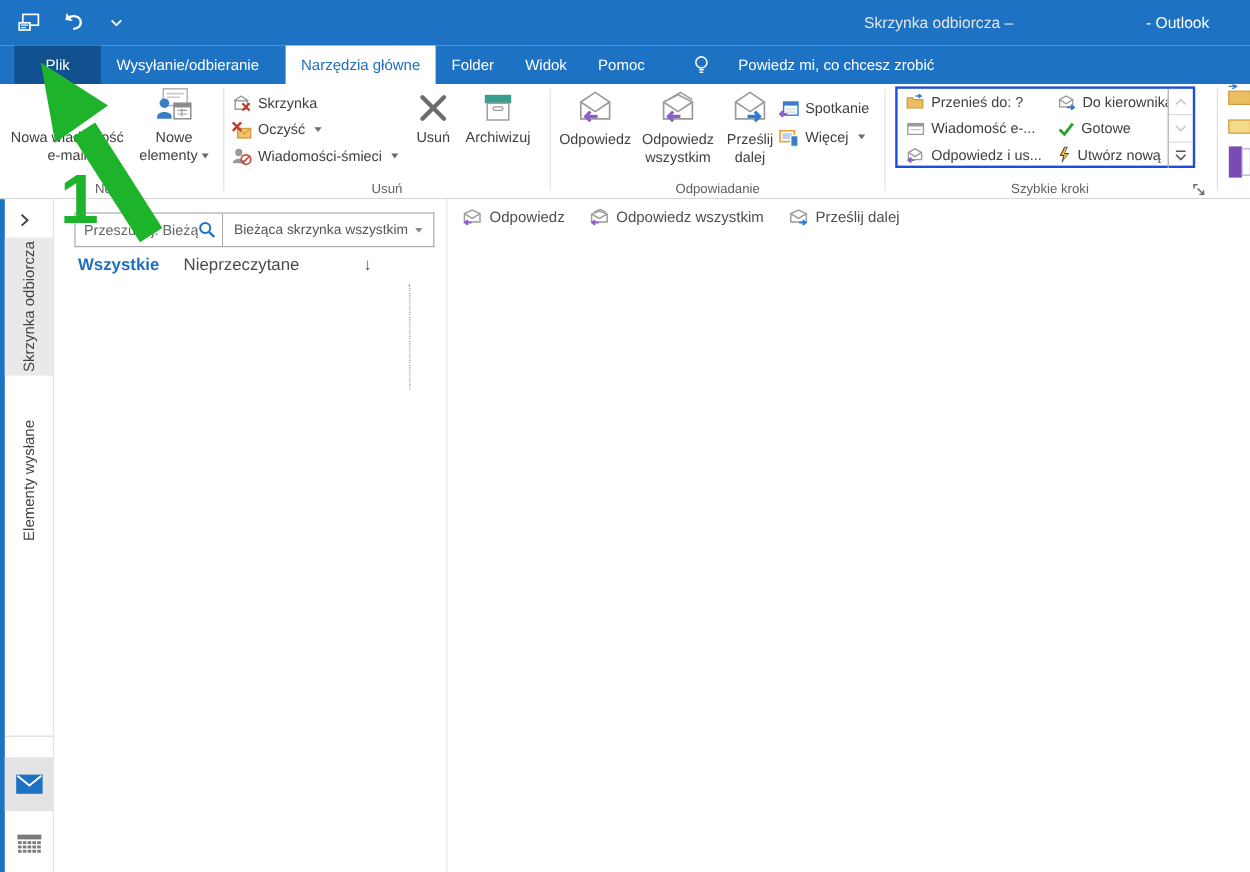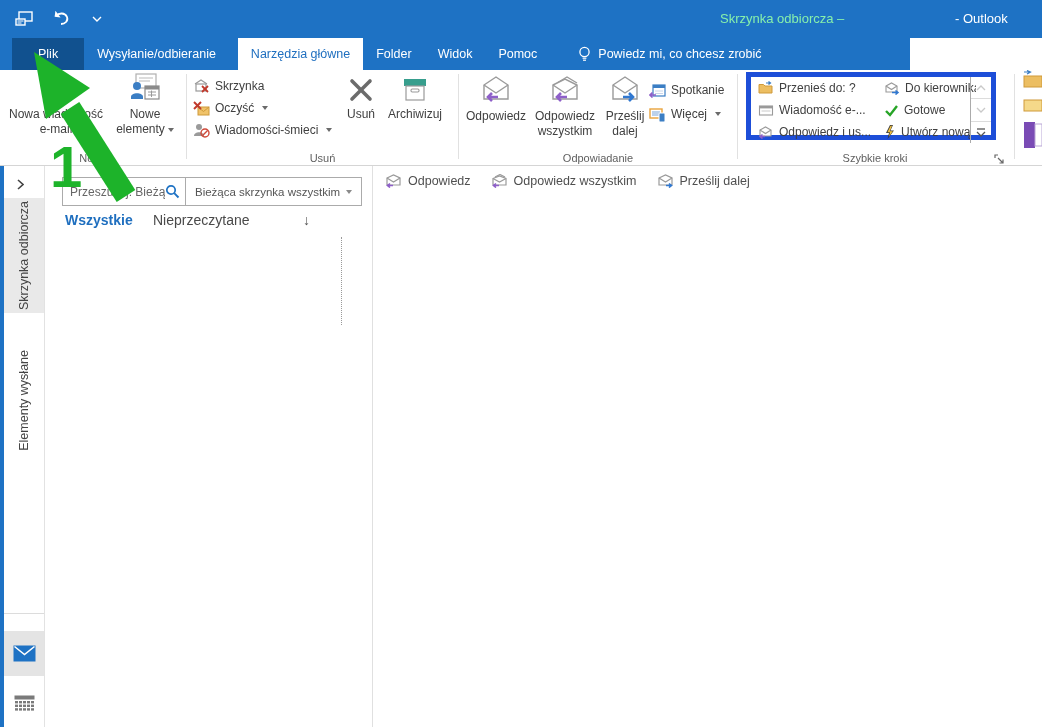--- a/index.html
+++ b/index.html
@@ -4,43 +4,43 @@
 <style>
   * { margin:0; padding:0; box-sizing:border-box; }
   html,body { width:1042px; height:727px; overflow:hidden;
     font-family:"Liberation Sans", sans-serif; background:#fff; }
   .app { position:relative; width:1042px; height:727px; background:#fff; }
 
   
   .titlebar { position:absolute; left:0; top:0; width:1042px; height:38px; background:#1e72c4; }
   .qat { position:absolute; left:14px; top:7px; display:flex; align-items:center; gap:14px; height:24px; }
   .qat .qbtn { display:flex; align-items:center; justify-content:center; width:22px; height:22px; cursor:default; }
-  .title-left { position:absolute; left:720px; top:0; line-height:38px; color:#86efac; font-size:13px; }
+  .title-left { position:absolute; left:720px; top:0; line-height:38px; color:#e5e5e5; font-size:13px; }
   .title-right { position:absolute; left:955px; top:0; line-height:38px; color:#fff; font-size:13px; }
 
   
-  .tabrow { position:absolute; left:0; top:38px; width:910px; height:32px; background:#1e72c4; display:flex; align-items:stretch; }
+  .tabrow { position:absolute; left:0; top:38px; width:1042px; height:32px; background:#1e72c4; display:flex; align-items:stretch; }
   .tab { color:#fff; font-size:12.5px; display:flex; align-items:center; padding:0 13px; cursor:default; }
   .tab-file { background:#11518f; margin-left:12px; padding:0 26px; }
   .tab-active { background:#fff; color:#1f6fbf; }
-  .tellme { display:flex; align-items:center; gap:7px; color:#fff; font-size:12.5px; margin-left:28px; }
+  .tellme { display:flex; align-items:center; gap:24px; color:#fff; font-size:12.5px; margin-left:28px; }
 
   
   .ribbon { position:absolute; left:0; top:70px; width:1042px; height:96px; background:#fff; border-bottom:1px solid #d5d5d5; }
   .rsep { position:absolute; top:4px; bottom:6px; width:1px; background:#e1e1e1; }
   .rgroup { position:absolute; top:0; height:96px; }
   .glabel { position:absolute; left:0; right:0; bottom:2px; text-align:center; font-size:11px; color:#5f5f5f; }
   .bigbtn { position:absolute; top:3px; height:76px; display:flex; flex-direction:column; align-items:center; justify-content:flex-start; cursor:default; }
   .bigbtn .blabel { font-size:12px; color:#404040; text-align:center; line-height:1.25; margin-top:4px; }
   .caret { width:0; height:0; border-left:3.5px solid transparent; border-right:3.5px solid transparent; border-top:4px solid #6a6a6a; display:inline-block; vertical-align:middle; margin-left:3px; }
   .smallbtn { position:absolute; height:20px; display:flex; align-items:center; gap:5px; font-size:12px; color:#404040; cursor:default; white-space:nowrap; }
   .ic { flex:0 0 auto; display:inline-flex; }
 
   
-  .qs-box { position:absolute; left:8px; top:2px; width:250px; height:68px; border:5px solid #1d4ed8; background:#fff; }
+  .qs-box { position:absolute; left:8px; top:2px; width:250px; height:68px; border:2px solid #1d4ed8; background:#fff; }
   .qs-item { position:absolute; height:22px; display:flex; align-items:center; gap:5px; font-size:12px; color:#404040; white-space:nowrap; overflow:hidden; cursor:default; }
   .qs-scroll { position:absolute; right:0; top:0; width:21px; height:66px; border-left:1px solid #ababab; display:flex; flex-direction:column; }
   .qs-scroll .sb { flex:1; display:flex; align-items:center; justify-content:center; }
   .qs-scroll .sb + .sb { border-top:1px solid #dcdcdc; }
   .launcher { position:absolute; right:6px; bottom:3px; width:12px; height:12px; cursor:default; }
 
   .partial-icons { position:absolute; left:1022px; top:0; width:20px; height:96px; }
 
   
   .content { position:absolute; left:0; top:166px; width:1042px; height:561px; display:flex; }

